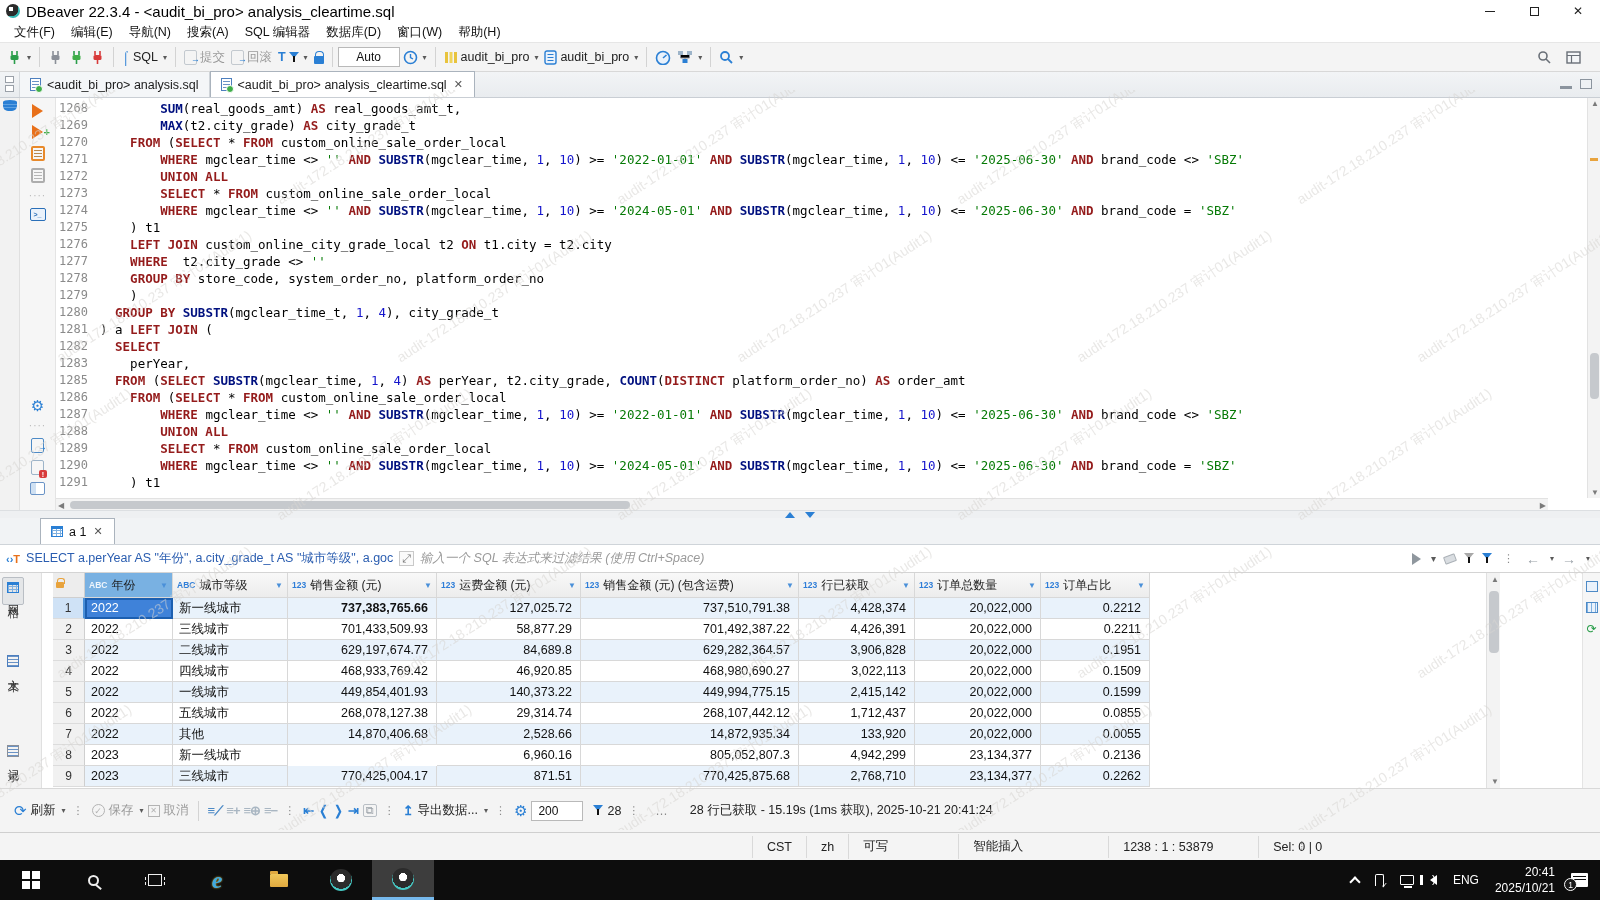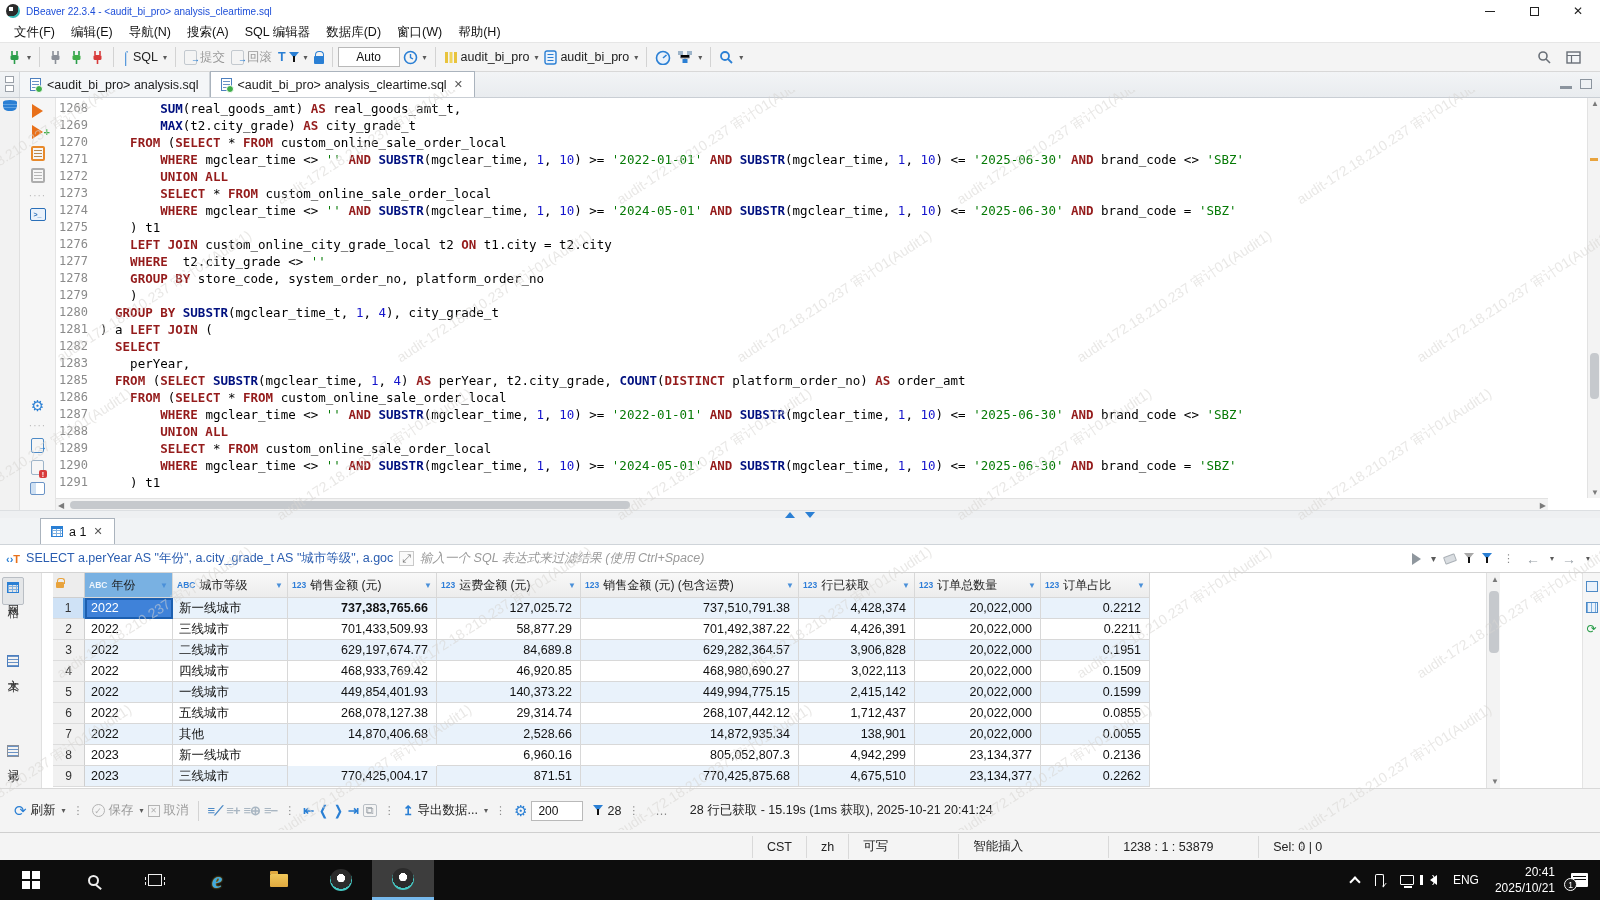--- a/index.html
+++ b/index.html
@@ -2,21 +2,21 @@
 <html><head>
 <meta charset="utf-8">
 <style>
   *{box-sizing:border-box;margin:0;padding:0}
   html,body{width:1600px;height:900px;overflow:hidden;font-family:"Liberation Sans",sans-serif;font-size:13px;color:#111;background:#fff}
   #app{position:relative;width:1600px;height:900px;background:#fff}
 
   
   #titlebar{position:absolute;top:0;left:0;width:1600px;height:22px;display:flex;align-items:center;gap:6px;padding-left:6px;background:#fff}
   .app-ico{width:14px;height:14px;border-radius:50%;background:radial-gradient(circle at 35% 35%, #fff 0 18%, #2b2b2b 19% 58%, #35b6b2 59% 100%);flex:0 0 auto}
-  #win-title{font-size:10px;color:#1d4ed8}
+  #win-title{font-size:15px;color:#000000}
   #win-controls{margin-left:auto;display:flex;height:22px}
   .wbtn{width:44px;height:22px;display:flex;align-items:center;justify-content:center;font-size:12px;color:#222;cursor:default}
   .wbtn .sq{width:9px;height:9px;border:1px solid #222}
   .wbtn .mn{width:10px;height:1px;background:#222}
 
   
   #menubar{position:absolute;top:22px;left:0;width:1600px;height:20px;display:flex;align-items:center;padding-left:6px;background:#fff;font-size:12.5px}
   .menu-item{padding:1px 8px;border-radius:2px}
 
   
@@ -594,21 +594,21 @@
             <div class="gcell d ar" style="width: 126px;">20,022,000</div>
             <div class="gcell d ar" style="width: 109px;">0.0855</div>
           </div>
           <div class="grow odd">
             <div class="gnum">7</div>
             <div class="gcell d al" style="width: 88px;">2022</div>
             <div class="gcell d al" style="width: 115px;">其他</div>
             <div class="gcell d ar" style="width: 149px;">14,870,406.68</div>
             <div class="gcell d ar" style="width: 144px;">2,528.66</div>
             <div class="gcell d ar" style="width: 218px;">14,872,935.34</div>
-            <div class="gcell d ar" style="width: 116px;">138,901</div>
+            <div class="gcell d ar" style="width: 116px;">133,920</div>
             <div class="gcell d ar" style="width: 126px;">20,022,000</div>
             <div class="gcell d ar" style="width: 109px;">0.0055</div>
           </div>
           <div class="grow even">
             <div class="gnum">8</div>
             <div class="gcell d al" style="width: 88px;">2023</div>
             <div class="gcell d al" style="width: 115px;">新一线城市</div>
             <div class="gcell d ar" style="width: 149px; margin-top: 40px;">805,045,847.14</div>
             <div class="gcell d ar" style="width: 144px;">6,960.16</div>
             <div class="gcell d ar" style="width: 218px;">805,052,807.3</div>
@@ -616,21 +616,21 @@
             <div class="gcell d ar" style="width: 126px;">23,134,377</div>
             <div class="gcell d ar" style="width: 109px;">0.2136</div>
           </div>
           <div class="grow odd">
             <div class="gnum">9</div>
             <div class="gcell d al" style="width: 88px;">2023</div>
             <div class="gcell d al" style="width: 115px;">三线城市</div>
             <div class="gcell d ar" style="width: 149px;">770,425,004.17</div>
             <div class="gcell d ar" style="width: 144px;">871.51</div>
             <div class="gcell d ar" style="width: 218px;">770,425,875.68</div>
-            <div class="gcell d ar" style="width: 116px;">4,675,510</div>
+            <div class="gcell d ar" style="width: 116px;">2,768,710</div>
             <div class="gcell d ar" style="width: 126px;">23,134,377</div>
             <div class="gcell d ar" style="width: 109px;">0.2262</div>
           </div>
         </div>
     </div>
     <div id="grid-vscroll">
       <span class="scr-arrow" style="top:2px;left:4px">▲</span>
       <div id="grid-vthumb"></div>
       <span class="scr-arrow" style="bottom:2px;left:4px">▼</span>
     </div>

